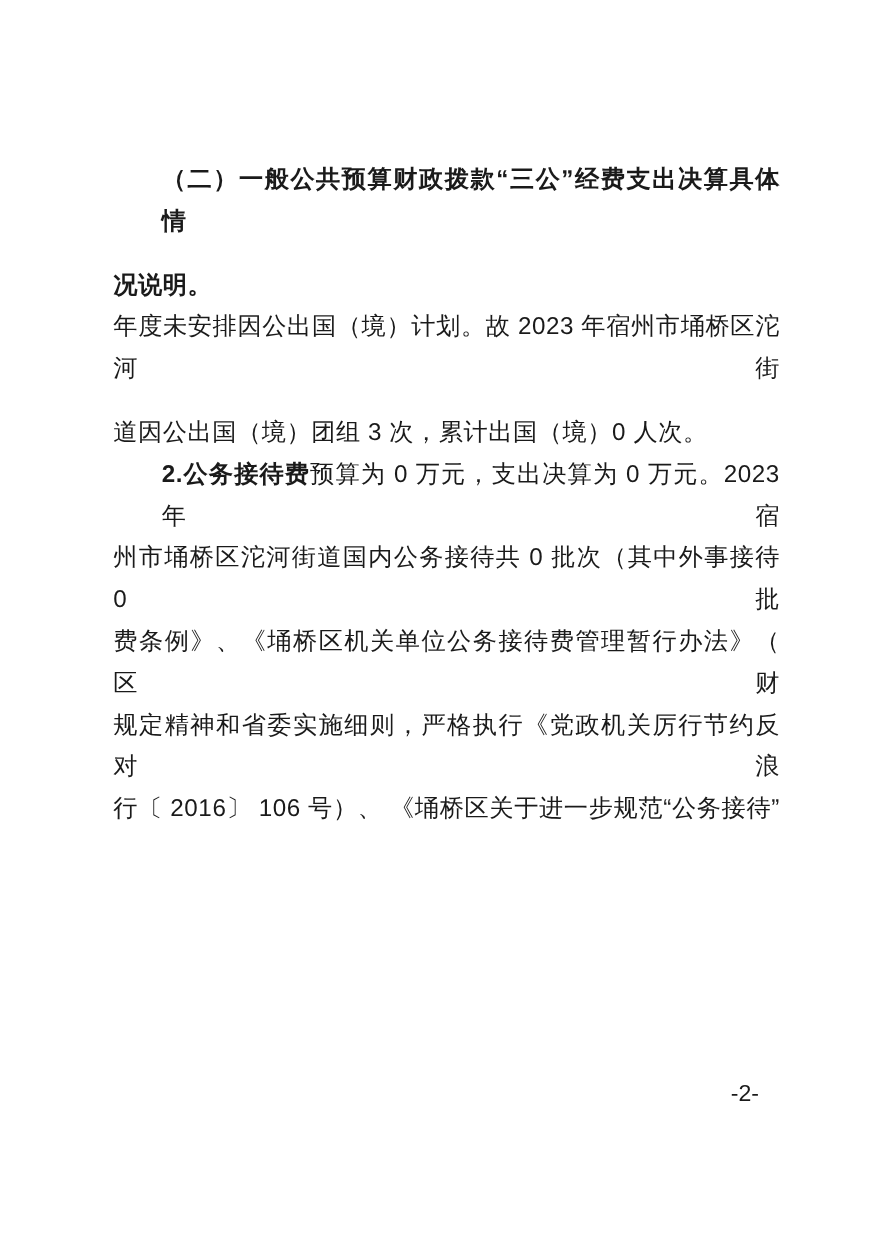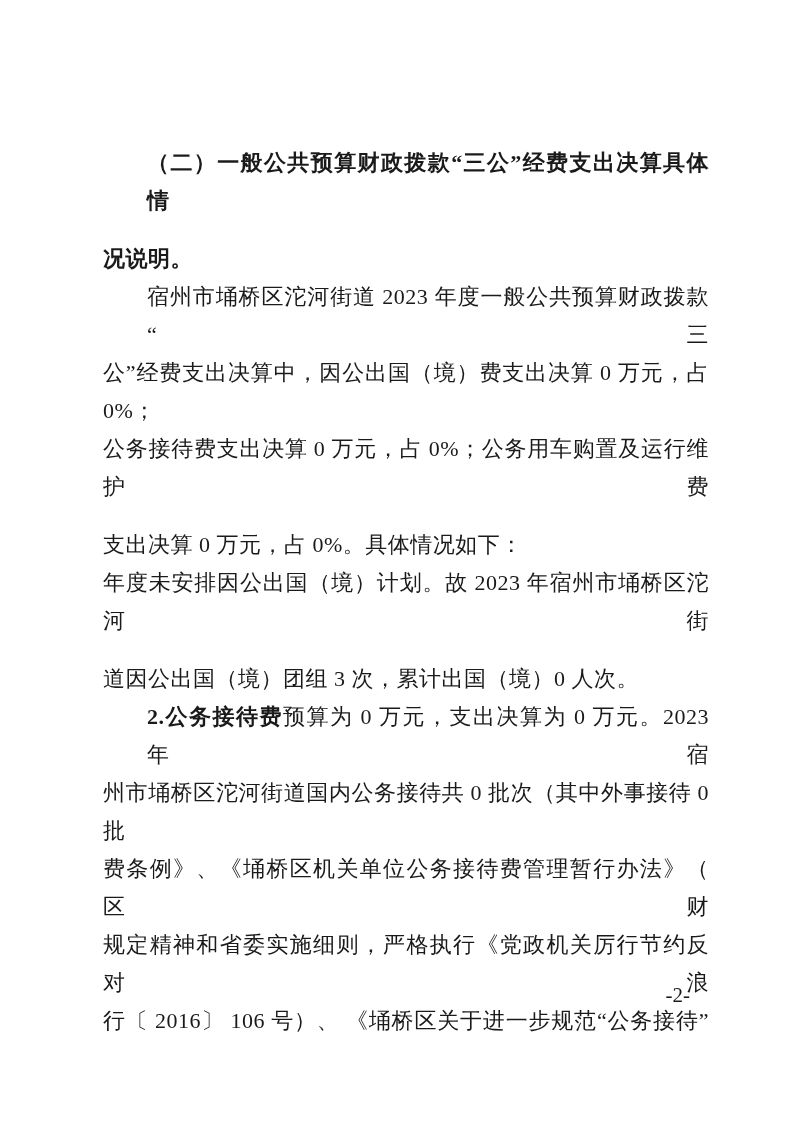--- a/index.html
+++ b/index.html
@@ -6,21 +6,21 @@
     margin: 0;
     padding: 0;
     background: #ffffff;
   }
   .page {
     position: relative;
     width: 793px;
     height: 1122px;
     background: #ffffff;
     color: #1a1a1a;
-    font-family: Liberation Serif, serif;
+    font-family: Liberation Sans, sans-serif;
     overflow: hidden;
   }
   .content {
     position: absolute;
     left: 103px;
     top: 144px;
     width: 606px;
   }
   .para { margin: 0; padding: 0; }
   .line {
@@ -46,26 +46,20 @@
 <body>
 
 <div class="page">
   <div class="content">
 
   <div class="para bold-all">
         <div class="line indent"><span>（二）一般公共预算财政拨款“三公”经费支出决算具体情</span></div>
         <div class="line last"><span>况说明。</span></div>
       </div>
       <div class="para">
-        <div class="line indent"><span>宿州市埇桥区沱河街道 2023 年度一般公共预算财政拨款“三</span></div>
-        <div class="line"><span>公”经费支出决算中，因公出国（境）费支出决算 0 万元，占 0%；</span></div>
-        <div class="line"><span>公务接待费支出决算 0 万元，占 0%；公务用车购置及运行维护费</span></div>
-        <div class="line last"><span>支出决算 0 万元，占 0%。具体情况如下：</span></div>
-      </div>
-      <div class="para">
         <div class="line"><span>年度未安排因公出国（境）计划。故 2023 年宿州市埇桥区沱河街</span></div>
         <div class="line last"><span>道因公出国（境）团组 3 次，累计出国（境）0 人次。</span></div>
       </div>
       <div class="para">
         <div class="line indent"><span class="b">2.公务接待费</span><span>预算为 0 万元，支出决算为 0 万元。2023 年宿</span></div>
         <div class="line"><span>州市埇桥区沱河街道国内公务接待共 0 批次（其中外事接待 0 批</span></div>
         <div class="line"><span>费条例》、《埇桥区机关单位公务接待费管理暂行办法》（ 区财</span></div>
         <div class="line"><span>规定精神和省委实施细则，严格执行《党政机关厉行节约反对浪</span></div>
         <div class="line"><span>行〔 2016〕 106 号）、 《埇桥区关于进一步规范“公务接待”</span></div>
       </div>

